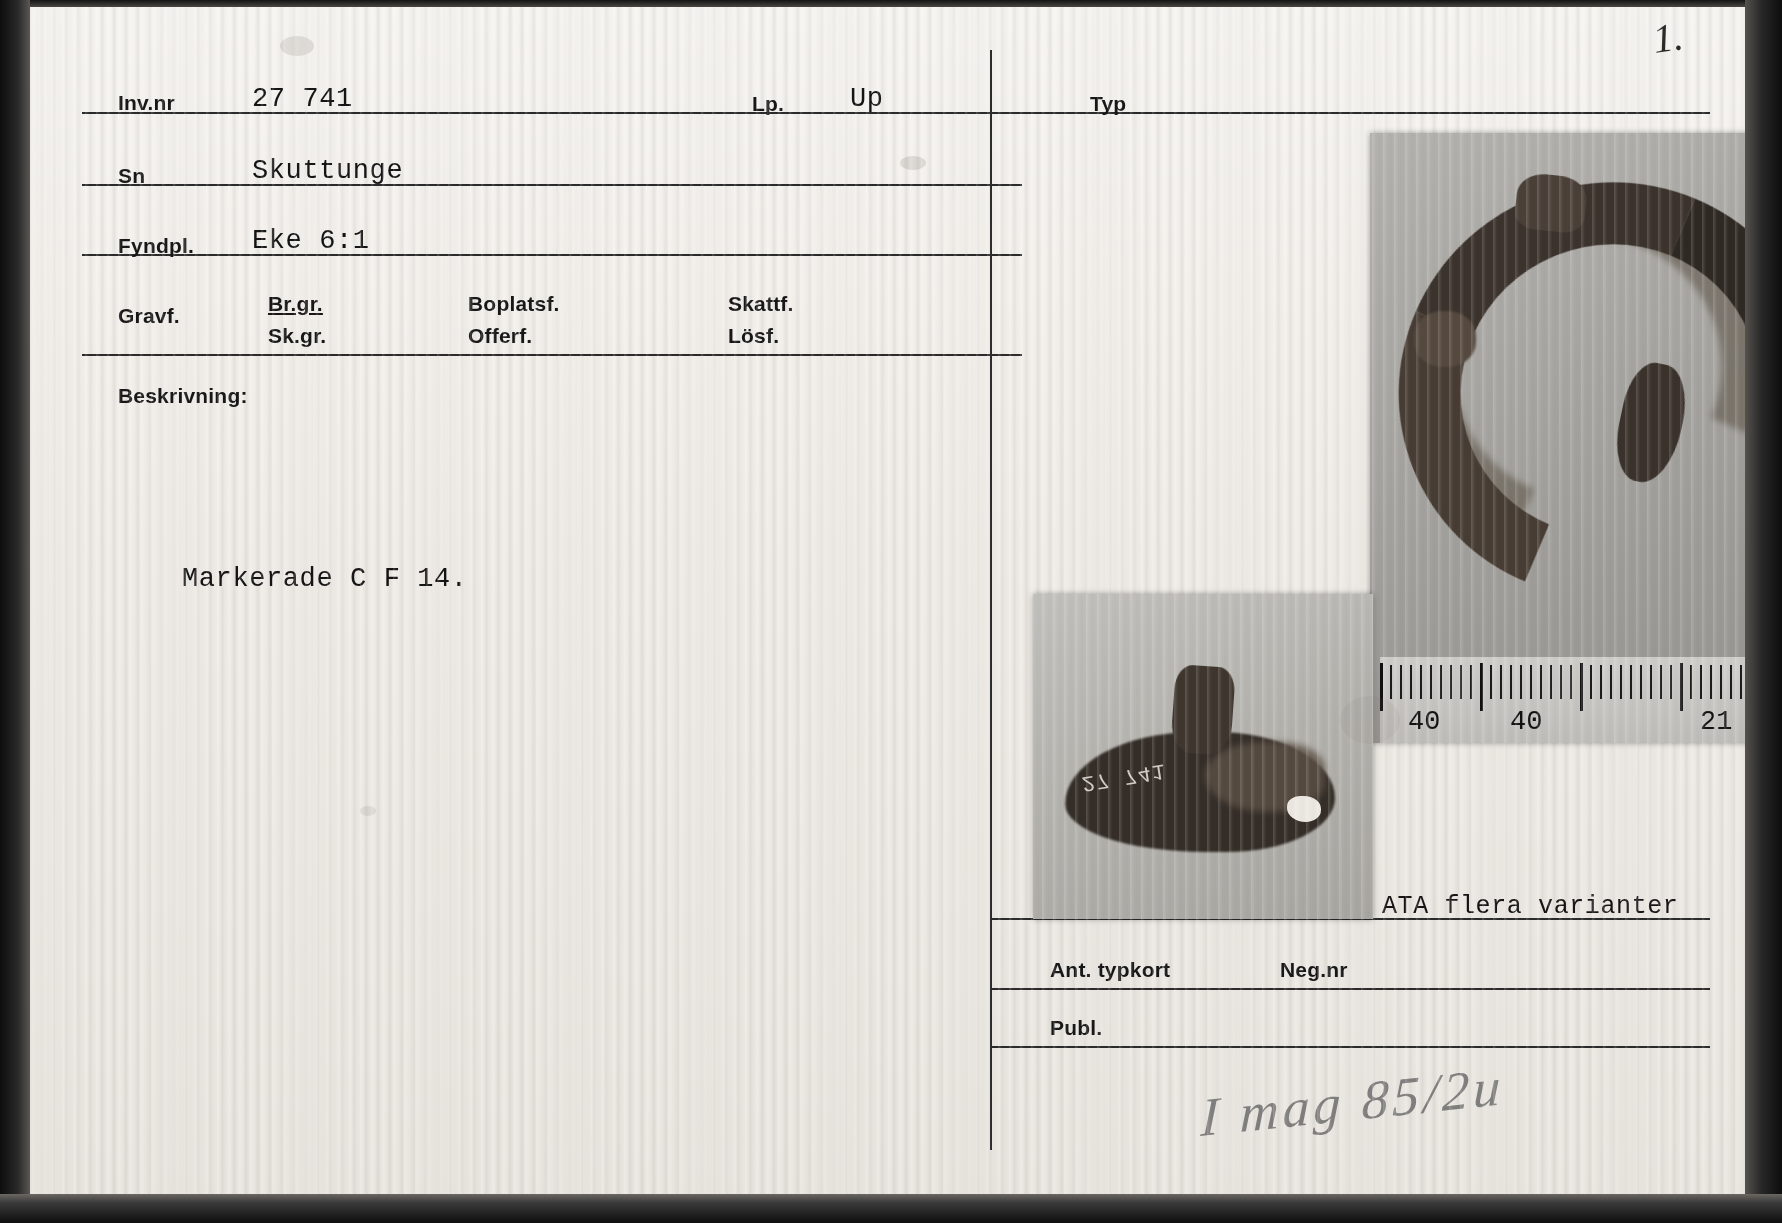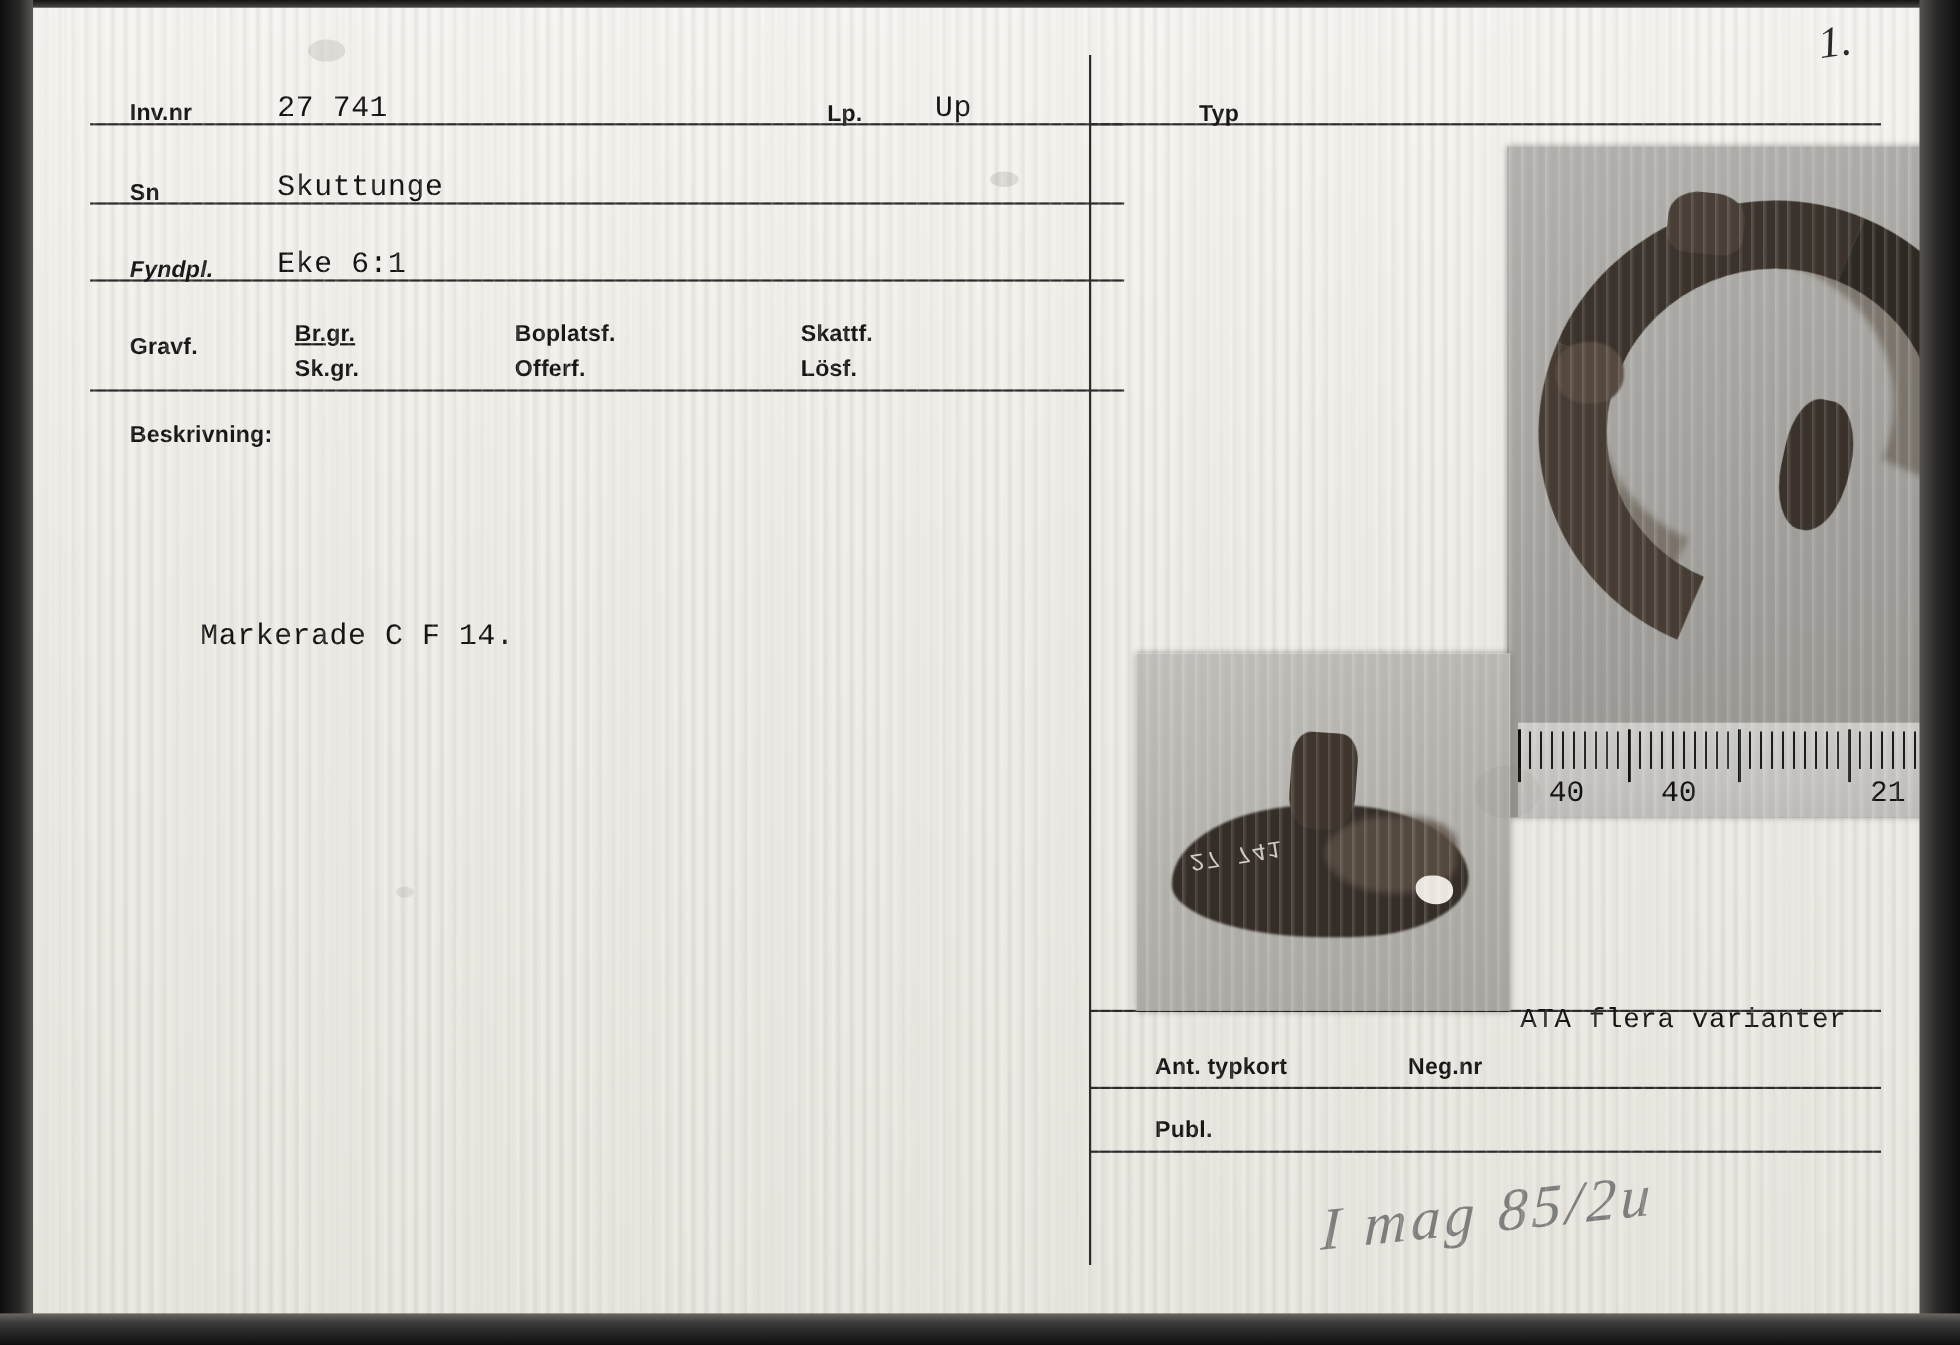--- a/index.html
+++ b/index.html
@@ -353,21 +353,21 @@
     <div class="hline" style="left:960px; top:1040px;width:720px;"></div>
 
     <div class="lbl" style="left:88px;  top:85px;">Inv.nr</div>
     <div class="typed" style="left:222px; top:78px;">27 741</div>
     <div class="lbl" style="left:722px; top:86px;">Lp.</div>
     <div class="typed" style="left:820px; top:78px;">Up</div>
 
     <div class="lbl" style="left:88px;  top:158px;">Sn</div>
     <div class="typed" style="left:222px; top:150px;">Skuttunge</div>
 
-    <div class="lbl" style="left:88px;  top:228px;font-style:italic;">Fyndpl.</div>
+    <div class="lbl" style="left:88px;  top:228px;">Fyndpl.</div>
     <div class="typed" style="left:222px; top:220px;">Eke 6:1</div>
 
     <div class="lbl" style="left:88px;  top:298px;">Gravf.</div>
     <div class="lbl" style="left:238px; top:286px;text-decoration:underline;">Br.gr.</div>
     <div class="lbl" style="left:438px; top:286px;">Boplatsf.</div>
     <div class="lbl" style="left:698px; top:286px;">Skattf.</div>
     <div class="lbl" style="left:238px; top:318px;">Sk.gr.</div>
     <div class="lbl" style="left:438px; top:318px;">Offerf.</div>
     <div class="lbl" style="left:698px; top:318px;">Lösf.</div>
 
@@ -404,21 +404,21 @@
         <div class="lump"></div>
         <div class="lump-hi"></div>
         <div class="stub"></div>
         <div class="white-chip"></div>
         <div class="inv-mark">27 741</div>
       </div>
     </div>
 
     <div class="lbl" style="left:1020px; top:952px;">Ant. typkort</div>
     <div class="lbl" style="left:1250px; top:952px;">Neg.nr</div>
-    <div class="typed small" style="left:1352px; top:907px;">ATA flera varianter</div>
+    <div class="typed small" style="left:1352px; top:886px;">ATA flera varianter</div>
     <div class="lbl" style="left:1020px; top:1010px;">Publ.</div>
 
     <div class="handwrite">I mag 85/2u</div>
 
     <div class="speck" style="left:250px;  top:30px;  width:34px; height:20px; opacity:.35;"></div>
     <div class="speck" style="left:870px;  top:150px; width:26px; height:14px; opacity:.4;"></div>
     <div class="speck" style="left:1310px; top:690px; width:60px; height:48px; opacity:.18;"></div>
     <div class="speck" style="left:330px;  top:800px; width:16px; height:10px; opacity:.3;"></div>
   </div>
 

